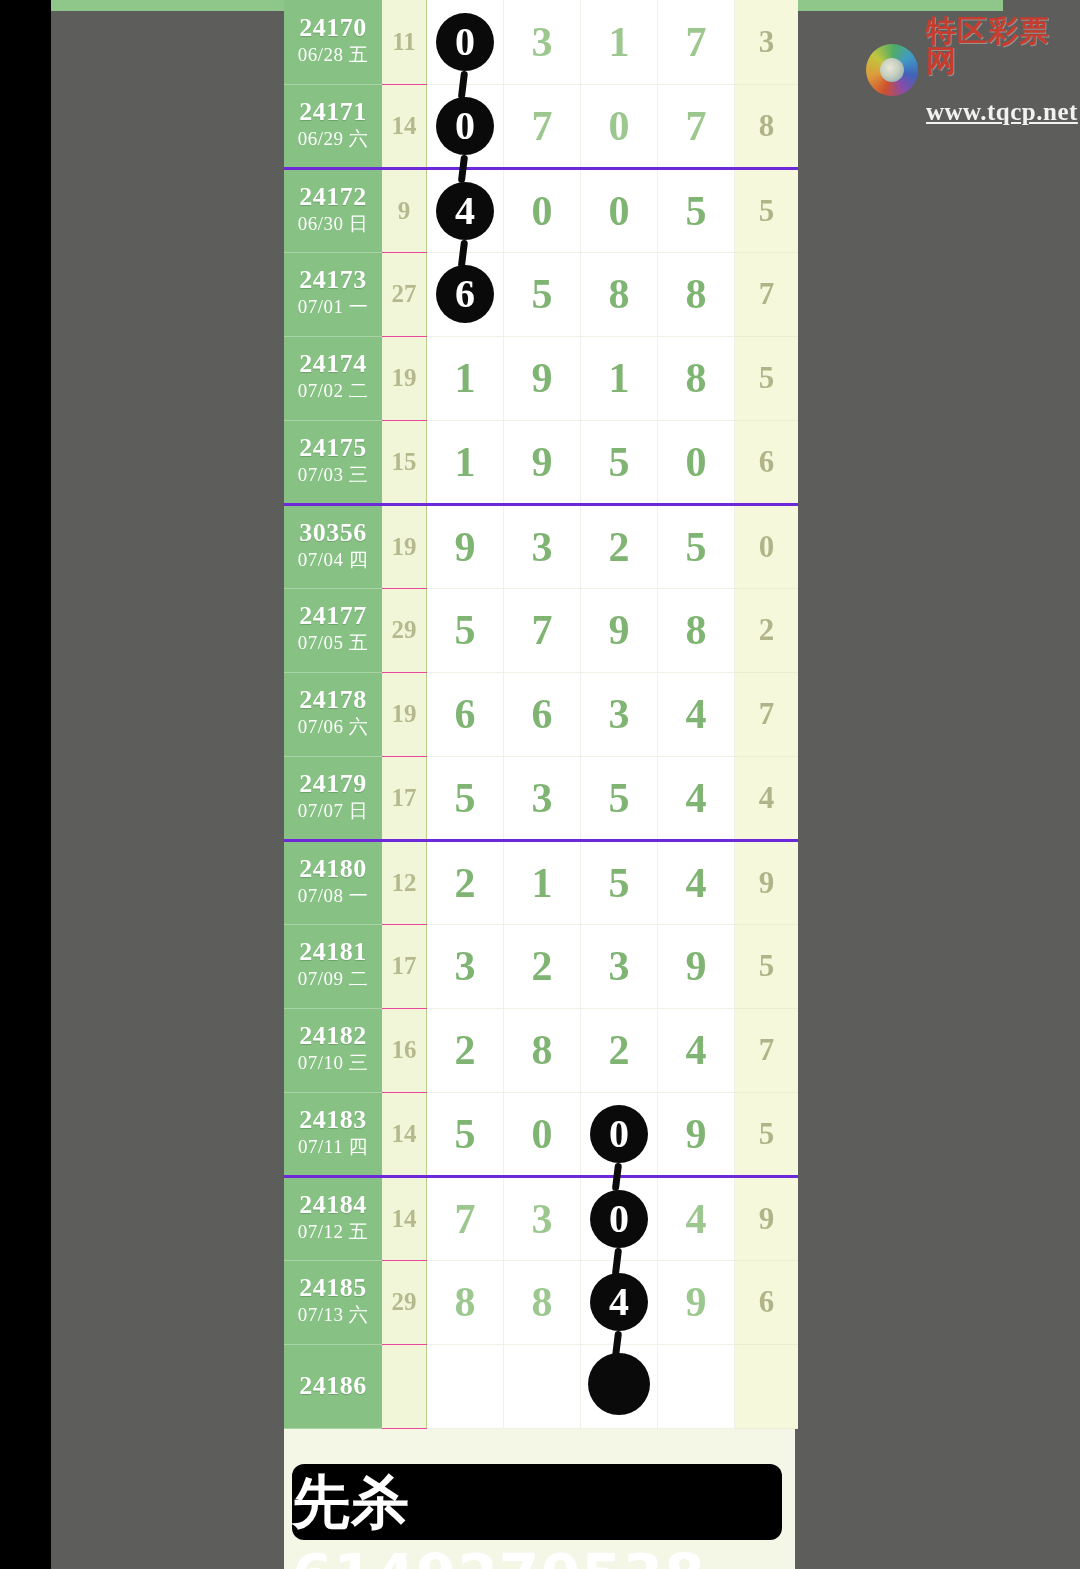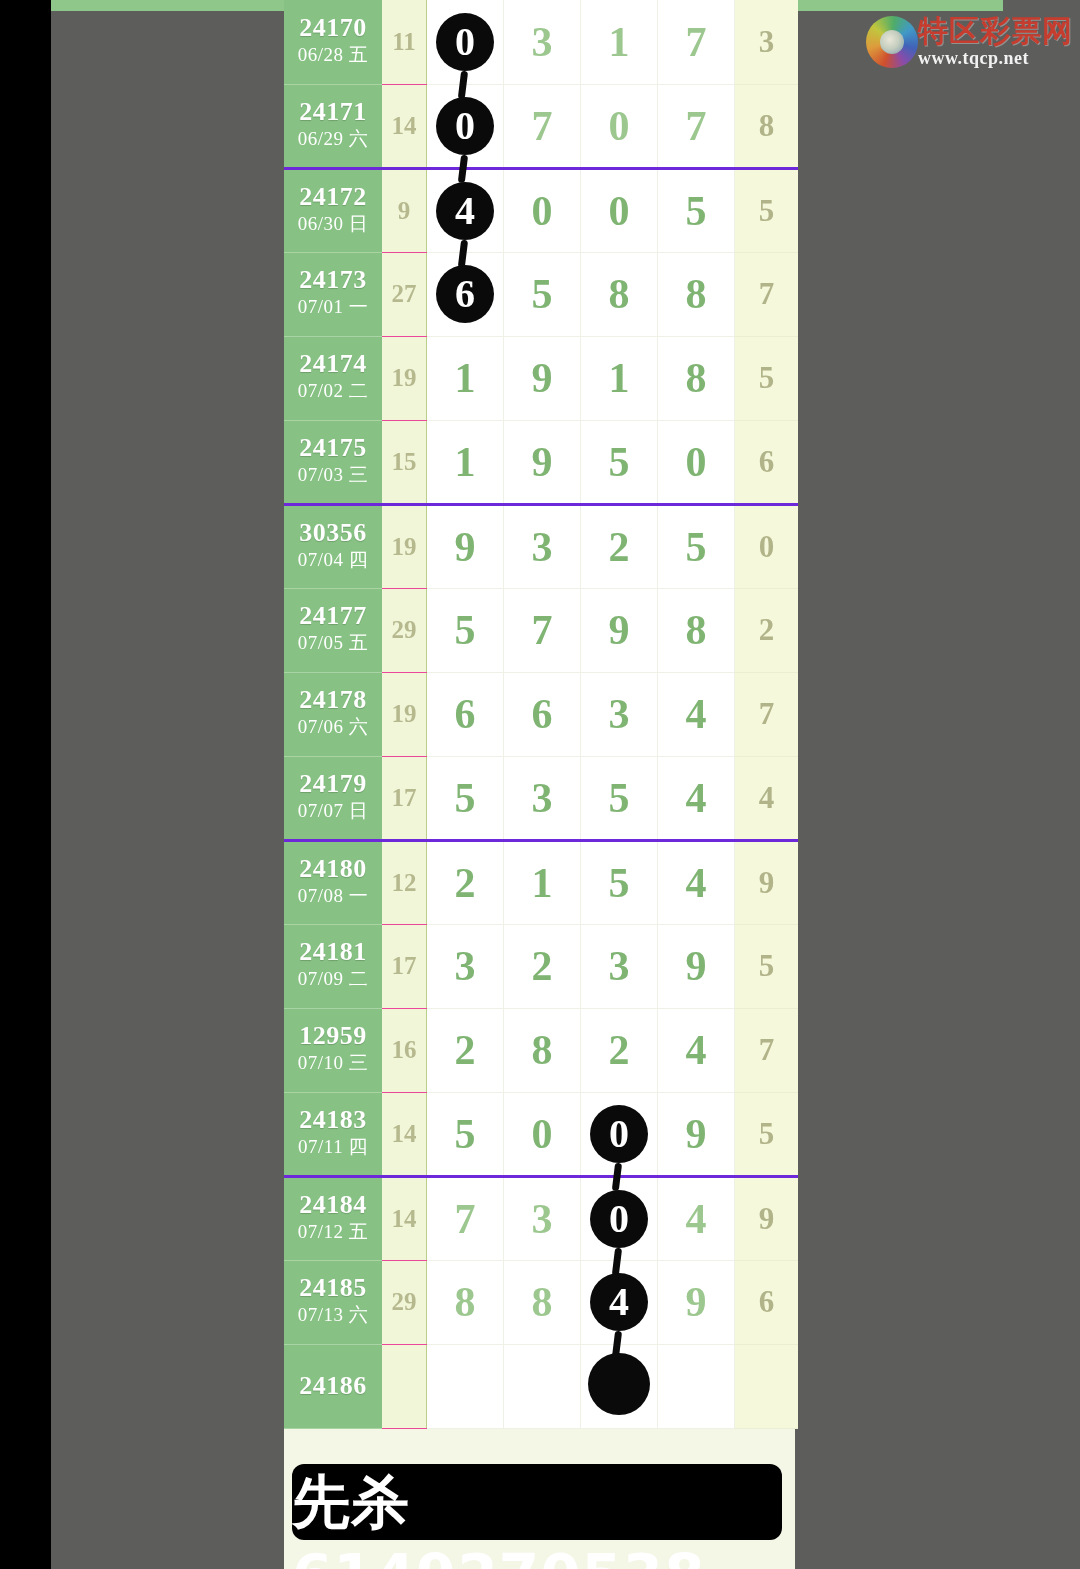--- a/index.html
+++ b/index.html
@@ -60,33 +60,33 @@
 
   
   #banner{
     position:absolute;left:292px;top:1464px;width:490px;height:76px;
     background:#000;border-radius:12px;
     display:flex;align-items:flex-start;justify-content:center;
     color:#fff;font-size:58px;font-weight:bold;letter-spacing:1px;
     font-family:"DejaVu Sans","Liberation Sans",sans-serif;
   }
   
-  #watermark{position:absolute;left:866px;top:16px;display:flex;align-items:flex-start;opacity:.92;}
+  #watermark{position:absolute;left:866px;top:16px;display:flex;align-items:center;gap:8px;opacity:.92;}
   #wm-logo{width:52px;height:52px;border-radius:50%;flex:0 0 auto;
     background:
       conic-gradient(from 200deg,#d94f2a 0deg,#e8a13a 55deg,#c9cf3c 110deg,#4fb36a 165deg,
                      #3f9fd0 215deg,#3f63c0 265deg,#8e4bb0 310deg,#d94f2a 360deg);
     position:relative;}
   #wm-logo::after{content:"";position:absolute;left:14px;top:14px;width:24px;height:24px;border-radius:50%;
     background:radial-gradient(circle at 40% 40%,#f5f2e2 0%,#cfd9c8 45%,#7d9fb5 100%);}
   #wm-text{display:flex;flex-direction:column;line-height:1;}
   #wm-cn{font-size:30px;font-weight:bold;color:#cf3a2b;letter-spacing:1px;
     font-family:"DejaVu Sans","Liberation Sans",sans-serif;
     text-shadow:1px 1px 0 rgba(255,255,255,.35);}
-  #wm-url{font-size:18px;font-weight:bold;color:#ffffff;margin-top:3px;letter-spacing:.5px;}
+  #wm-url{font-size:25px;font-weight:bold;color:#ffffff;margin-top:23px;letter-spacing:.5px;text-decoration:underline;}
 </style>
 </head>
 <body>
 
 <div id="black-frame"></div>
 <div id="gray-page"></div>
 <div id="top-green-strip"></div>
 
 <div id="table-wrap">
   <table id="table">
@@ -230,21 +230,21 @@
           </td>
           <td class="c-sum">17</td>
           <td class="c-d"><span class="digit">3</span></td>
           <td class="c-d"><span class="digit">2</span></td>
           <td class="c-d"><span class="digit">3</span></td>
           <td class="c-d"><span class="digit">9</span></td>
           <td class="c-last">5</td>
         </tr>
         <tr class="row-h">
           <td class="c-issue">
-            <div class="issue-no">12959</div>
+            <div class="issue-no">24182</div>
             <div class="issue-dt">07/10 三</div>
           </td>
           <td class="c-sum">16</td>
           <td class="c-d"><span class="digit">2</span></td>
           <td class="c-d"><span class="digit">8</span></td>
           <td class="c-d"><span class="digit">2</span></td>
           <td class="c-d"><span class="digit">4</span></td>
           <td class="c-last">7</td>
         </tr>
         <tr class="row-h grp-end">

